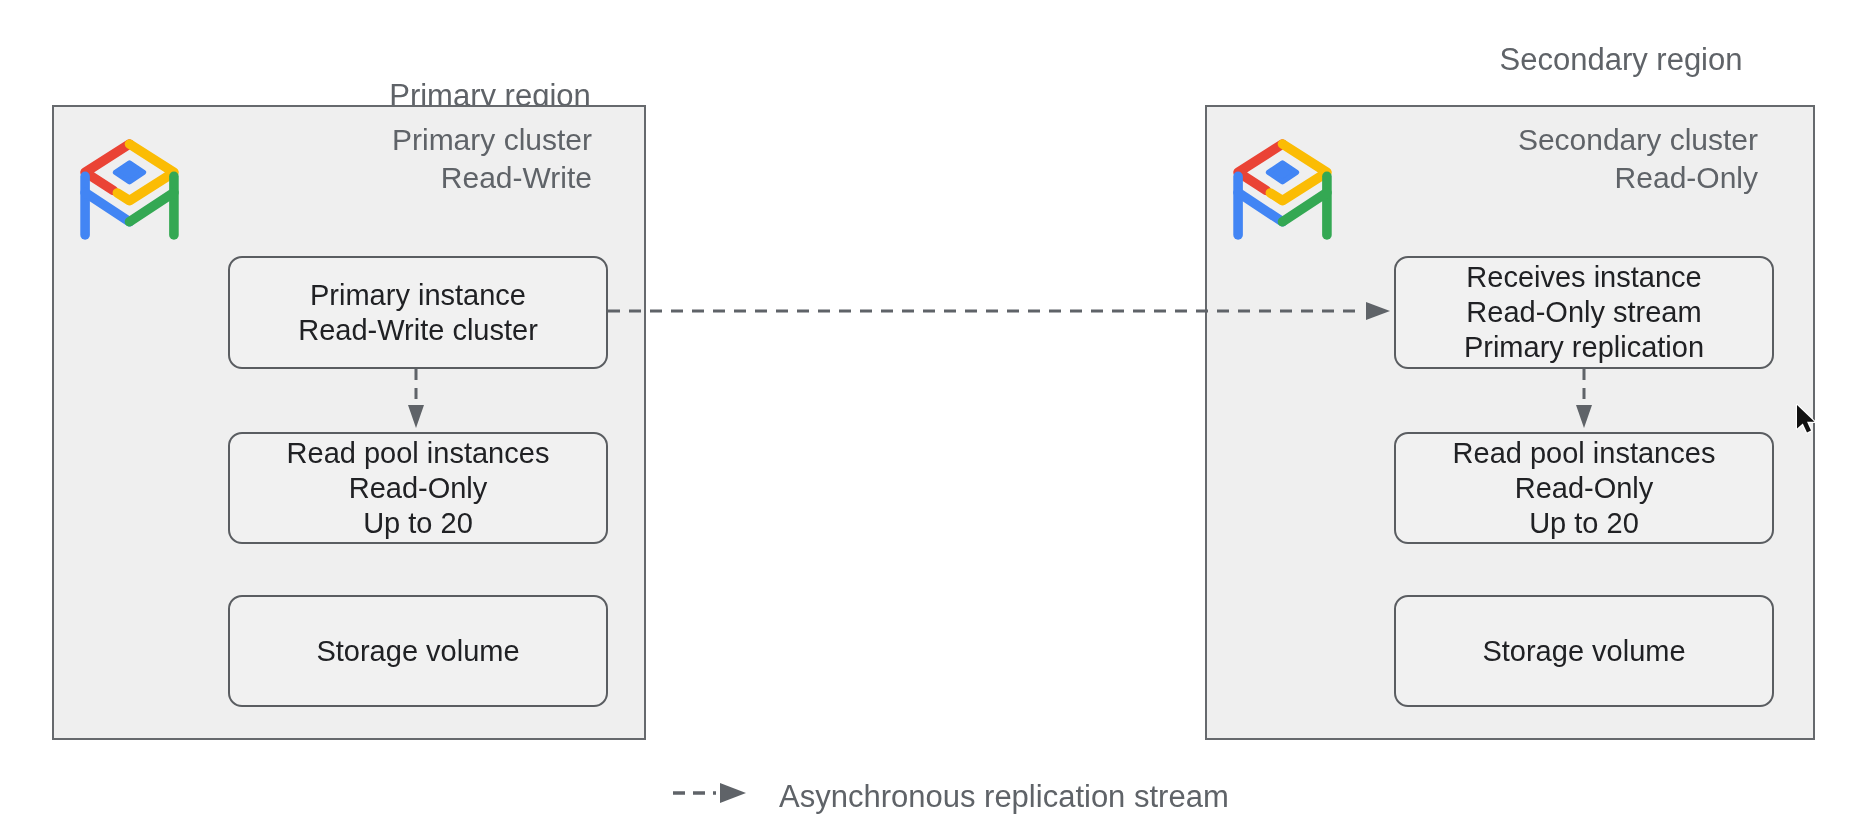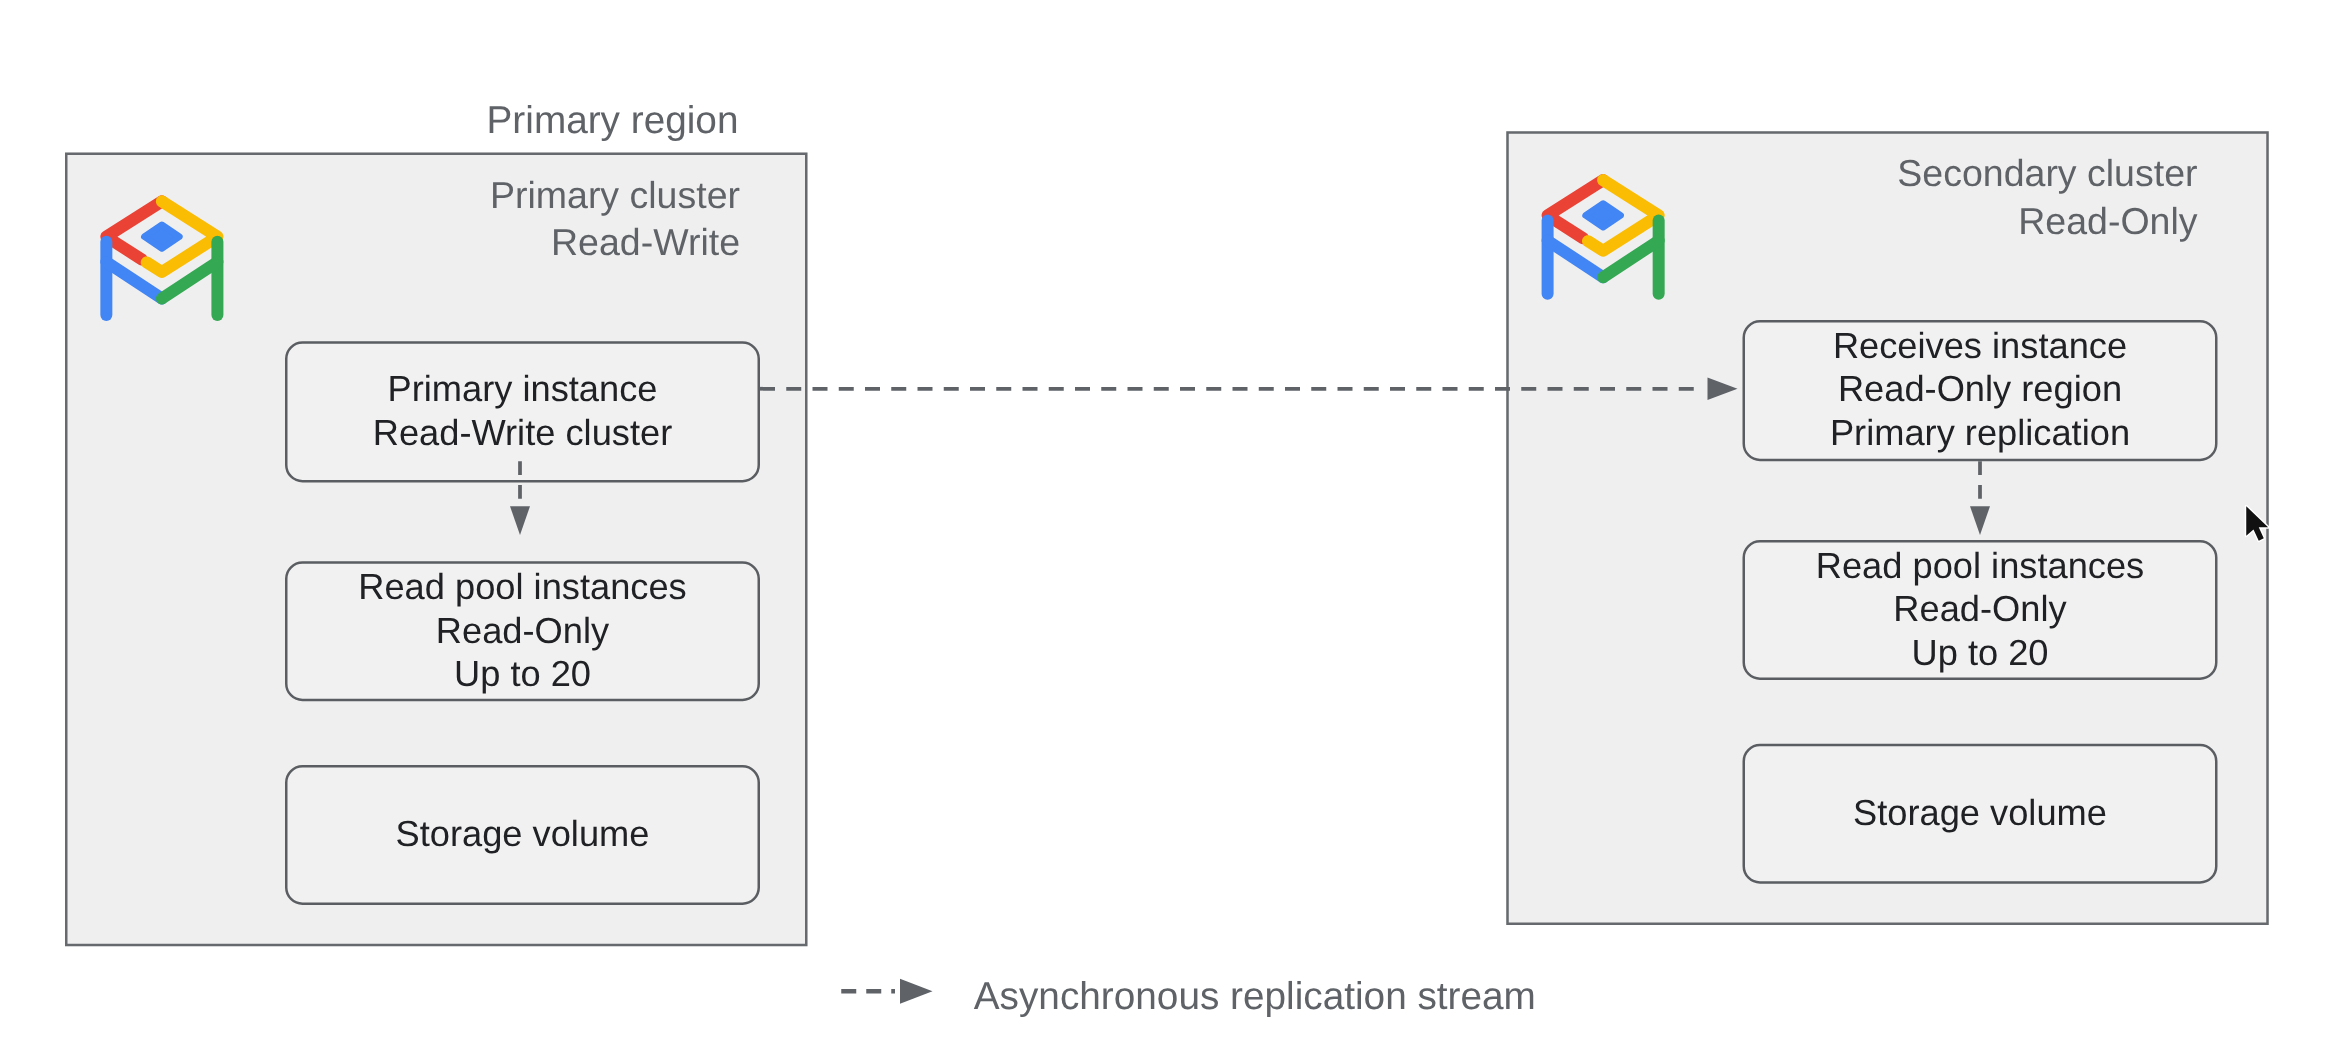--- a/index.html
+++ b/index.html
@@ -10,21 +10,21 @@
   .region-label{
     position:absolute;top:42px;width:320px;text-align:center;
     font-size:31px;color:#5f6368;white-space:nowrap;
   }
   .region-label.primary{left:330px;margin-top:36px;}
   .region-label.secondary{left:1461px;}
   .cluster{
     position:absolute;top:105px;height:635px;background:#efefef;
     border:2px solid #66696d;box-sizing:border-box;
   }
-  .cluster.primary{left:52px;width:594px;margin-top:17px;}
+  .cluster.primary{left:52px;width:594px;}
   .cluster.secondary{left:1205px;width:610px;}
   .cluster-title{
     position:absolute;top:14px;width:360px;text-align:right;
     font-size:30px;line-height:38px;color:#5f6368;white-space:nowrap;
   }
   .cluster.primary .cluster-title{right:52px;}
   .cluster.secondary .cluster-title{right:55px;text-align:right;}
   .alloydb-icon{position:absolute;left:23px;top:32px;width:105px;height:101px;}
   .node{
     position:absolute;width:380px;background:#f1f1f1;
@@ -41,20 +41,21 @@
   .legend-label{
     position:absolute;left:779px;top:779px;font-size:31px;color:#5f6368;white-space:nowrap;
   }
 </style>
 </head>
 <body>
 
 <div class="canvas">
 
   <div class="region-label primary">Primary region</div>
+  <div class="region-label secondary">Secondary region</div>
 
   <div class="cluster primary">
     <svg class="alloydb-icon" viewBox="0 0 104 100" fill="none" stroke-linecap="round" stroke-linejoin="round">
       <path d="M52 5 L8 33 L36 51" stroke="#ea4335" stroke-width="9.5"></path>
       <path d="M52 5 L96 33 L52 61 L40 53.4" stroke="#fbbc04" stroke-width="9.5"></path>
       <path d="M52 23.5 L66 33 L52 42.5 L38 33 Z" fill="#4285f4" stroke="#4285f4" stroke-width="5"></path>
       <path d="M8 37 L8 95" stroke="#4285f4" stroke-width="9.5"></path>
       <path d="M8 53 L52 82" stroke="#4285f4" stroke-width="9.5"></path>
       <path d="M96 37 L96 95" stroke="#34a853" stroke-width="9.5"></path>
       <path d="M96 53 L52 82" stroke="#34a853" stroke-width="9.5"></path>
@@ -86,21 +87,21 @@
       <path d="M8 53 L52 82" stroke="#4285f4" stroke-width="9.5"></path>
       <path d="M96 37 L96 95" stroke="#34a853" stroke-width="9.5"></path>
       <path d="M96 53 L52 82" stroke="#34a853" stroke-width="9.5"></path>
     </svg>
     <div class="cluster-title">
       <div>Secondary cluster</div>
       <div>Read-Only</div>
     </div>
     <div class="node instance">
       <div>Receives instance</div>
-      <div>Read-Only region</div>
+      <div>Read-Only stream</div>
       <div>Primary replication</div>
     </div>
     <div class="node readpool">
       <div>Read pool instances</div>
       <div>Read-Only</div>
       <div>Up to 20</div>
     </div>
     <div class="node storage">
       <div>Storage volume</div>
     </div>

